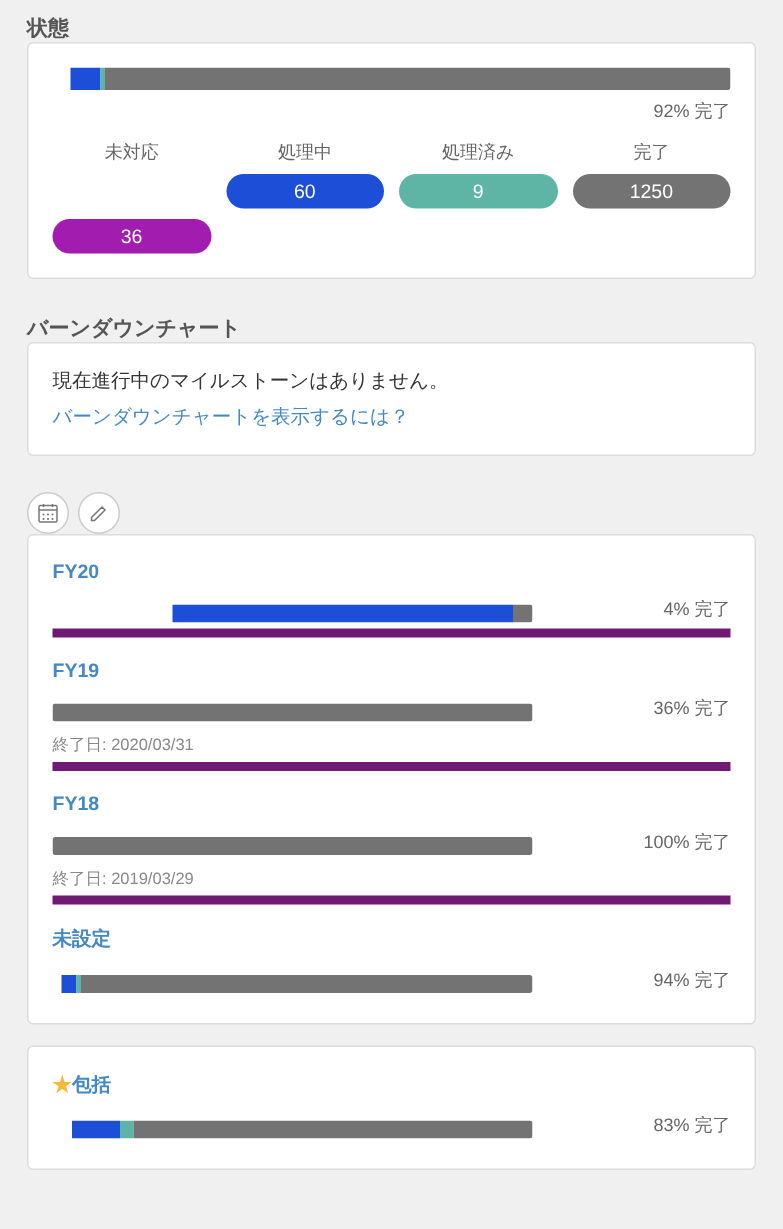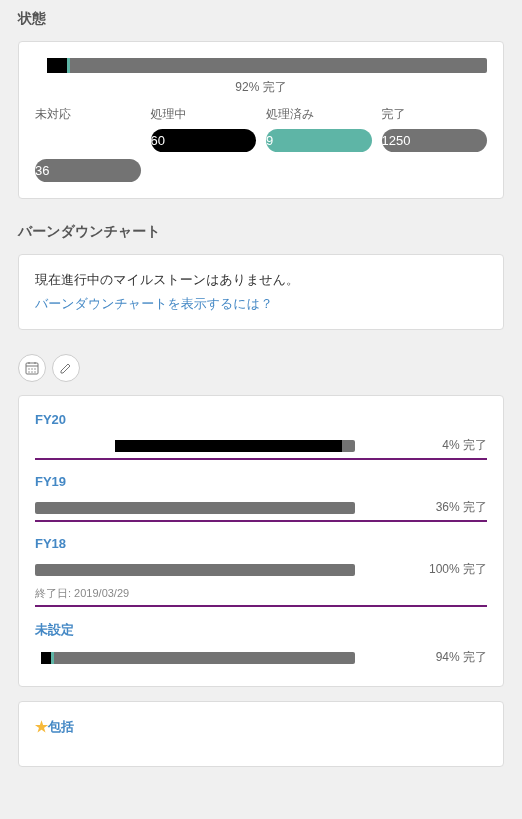--- a/index.html
+++ b/index.html
@@ -1,44 +1,44 @@
 <!DOCTYPE html>
 <html><head>
 <meta charset="utf-8">
 <style>
 * { margin:0; padding:0; box-sizing:border-box; font-family:"Hiragino Kaku Gothic Pro","Meiryo",sans-serif; }
 body { background:#f0f0f0; width:522px; color:#333; font-size:13px; }
 .section { margin-bottom:14px; }
-.section-h { display:flex; align-items:center; justify-content:space-between; padding:10px 18px 13px; }
+.section-h { display:flex; align-items:center; justify-content:space-between; padding:10px 18px 0; }
 .section-h h2 { font-size:14px; font-weight:600; color:#555; }
 .section-h .icons { display:flex; gap:6px; }
 .icon-btn { width:28px; height:28px; border-radius:50%; border:1px solid #ccc; background:#fff; display:flex; align-items:center; justify-content:center; cursor:pointer; color:#666; }
 .card { background:#fff; margin:0 18px; border:1px solid #dcdcdc; border-radius:4px; padding:16px; }
 
 
 .big-bar { height:15px; width:100%; display:flex; border-radius:2px; overflow:hidden; margin-bottom:6px; }
-.seg-red { background:#737373;margin-top:36px; }
-.seg-blue { background:#000000; }
+.seg-red { background:#a21caf;margin-top:36px; }
+.seg-blue { background:#1d4ed8; }
 .seg-teal { background:#5eb5a6; }
 .seg-green { background:#737373; }
-.pct-line { text-align:center; font-size:12px; color:#666; margin-bottom:10px; }
+.pct-line { text-align:right; font-size:12px; color:#666; margin-bottom:10px; }
 .status-row { display:flex; gap:10px; }
-.status-col { flex:1; }
+.status-col { flex:1; text-align:center; }
 .status-col .lbl { font-size:12px; color:#666; margin-bottom:6px; }
 .pill { border-radius:14px; color:#fff; padding:4px 0; font-size:13px; }
 
 
 .bd-msg { font-size:13px; color:#333; margin-bottom:6px;font-family:Liberation Serif, serif; }
 .bd-link { color:#4488c5; font-size:13px; cursor:pointer; }
 
 
-.ms-item { border-top:2px solid #701a75; padding:14px 0 4px; }
+.ms-item { border-top:6px solid #701a75; padding:14px 0 4px; }
 .ms-item:first-child { border-top:none; padding-top:0; }
 .ms-name { color:#4488c5; font-weight:600; font-size:13px; margin-bottom:10px; cursor:pointer; display:inline-block; }
-.ms-row { display:flex; align-items:center; gap:14px; }
+.ms-row { display:flex; align-items:flex-end; gap:14px; }
 .ms-bar { flex:0 0 320px; height:12px; display:flex; border-radius:2px; overflow:hidden; }
 .ms-pct { font-size:12px; color:#666; white-space:nowrap; margin-left:auto; }
 .ms-end { font-size:11px; color:#888; margin-top:8px; }
 .star { color:#f6b93b; }
 </style>
 </head>
 <body>
 
 <div class="section">
   <div class="section-h">
@@ -116,36 +116,44 @@
             <div class="seg-blue" style="width: 71%;"></div>
             <div class="seg-green" style="width: 4%;"></div>
           </div>
           <div class="ms-pct">4% 完了</div>
         </div></div>
       <div class="ms-item"><a class="ms-name">FY19</a><div class="ms-row">
           <div class="ms-bar">
             <div class="seg-green" style="width: 100%;"></div>
           </div>
           <div class="ms-pct">36% 完了</div>
-        </div></div>
+        </div><div class="ms-end">終了日: 2020/03/31</div></div>
       <div class="ms-item"><a class="ms-name">FY18</a><div class="ms-row">
           <div class="ms-bar">
             <div class="seg-green" style="width: 100%;"></div>
           </div>
           <div class="ms-pct">100% 完了</div>
         </div><div class="ms-end">終了日: 2019/03/29</div></div>
       <div class="ms-item"><a class="ms-name">未設定</a><div class="ms-row">
           <div class="ms-bar">
             <div class="seg-red" style="width: 2%;"></div>
             <div class="seg-blue" style="width: 3%;"></div>
             <div class="seg-teal" style="width: 1%;"></div>
             <div class="seg-green" style="width: 94%;"></div>
           </div>
           <div class="ms-pct">94% 完了</div>
         </div></div>
     </div>
 </div>
 
 <div class="section">
   <div class="card" id="cat-list">
-      <div class="ms-item"><a class="ms-name"><span class="star">★</span>包括</a></div>
+      <div class="ms-item"><a class="ms-name"><span class="star">★</span>包括</a><div class="ms-row">
+          <div class="ms-bar">
+            <div class="seg-red" style="width: 4%;"></div>
+            <div class="seg-blue" style="width: 10%;"></div>
+            <div class="seg-teal" style="width: 3%;"></div>
+            <div class="seg-green" style="width: 83%;"></div>
+          </div>
+          <div class="ms-pct">83% 完了</div>
+        </div></div>
     </div>
 </div>
 
 </body></html>

